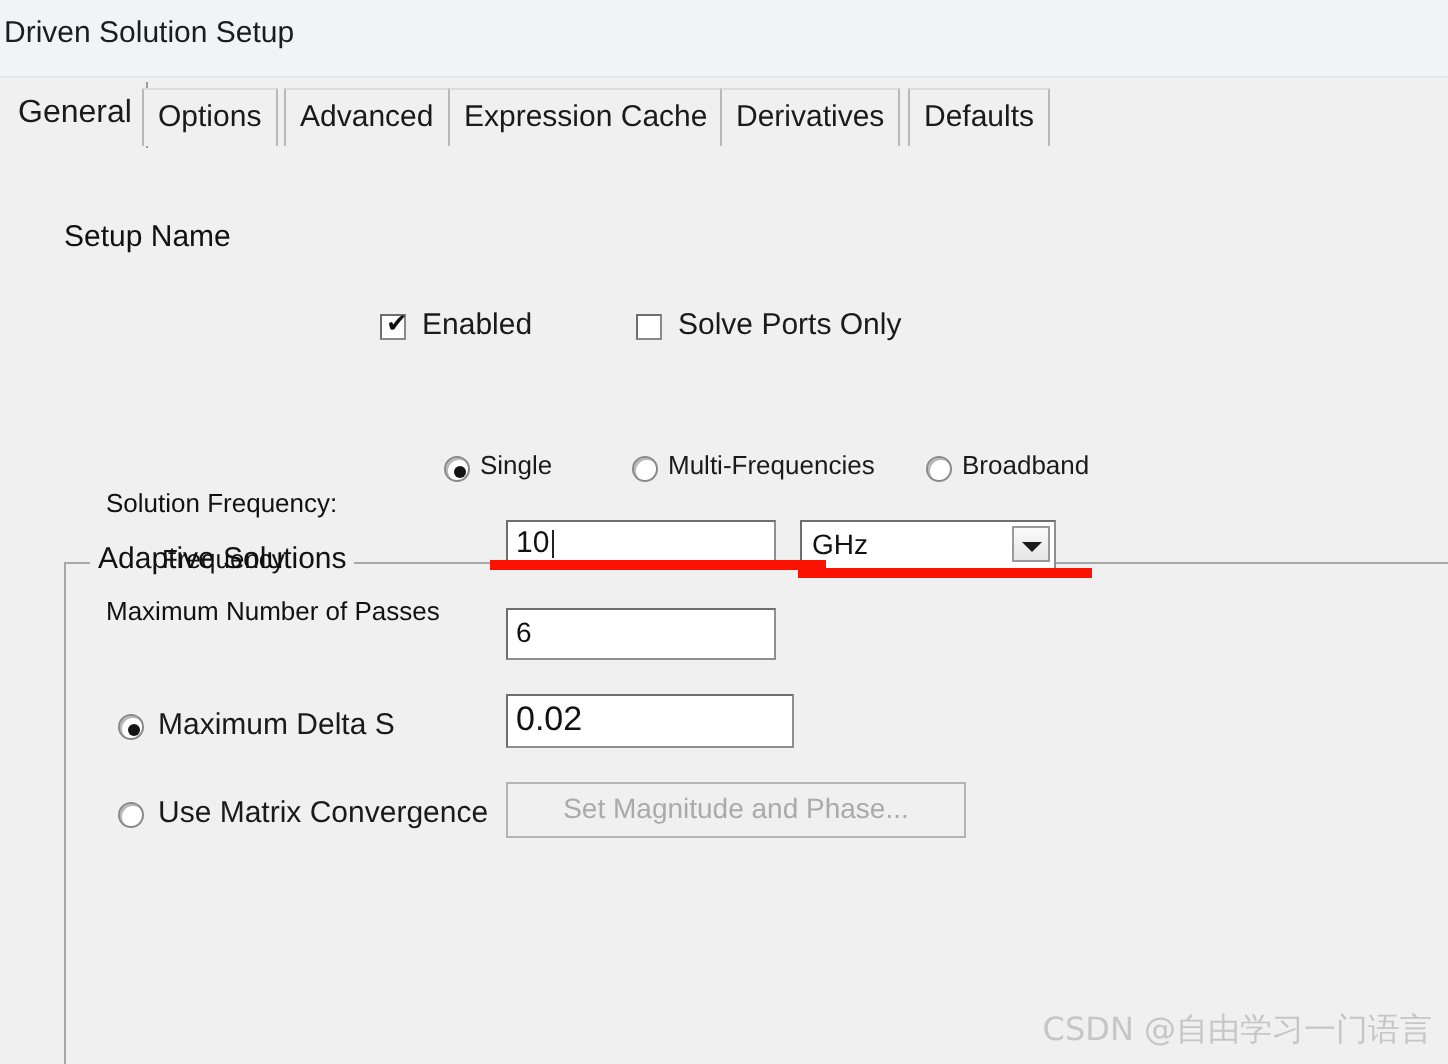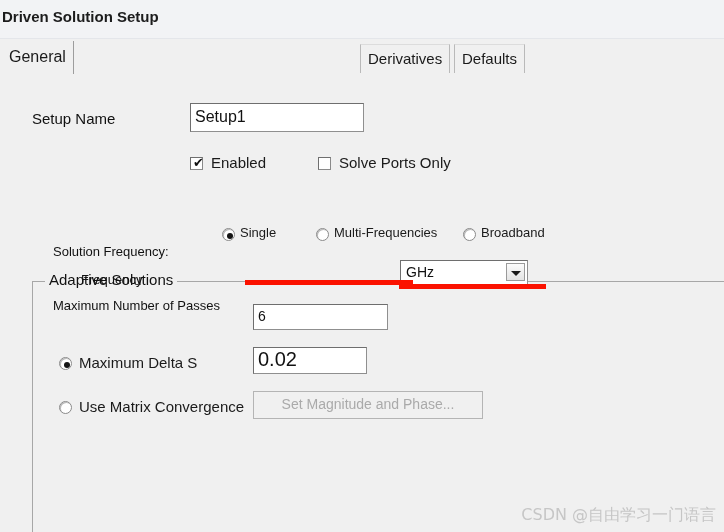--- a/index.html
+++ b/index.html
@@ -22,21 +22,20 @@
     left: 0; top: 0;
     width: 724px; height: 38px;
     background: #f2f3f5;
   }
   .titlebar-text {
     position: absolute;
     left: 2px; top: 8px;
     font-size: 15px;
     color: #1c1c1c;
     white-space: nowrap;
-    font-weight: bold;
   }
   .titlebar-sep {
     position: absolute;
     left: 0; top: 38px;
     width: 724px; height: 1px;
     background: #e4e6ea;
   }
 
   
   .tabstrip {
@@ -262,30 +261,30 @@
 </head>
 <body>
 
 <div class="titlebar">
   <div class="titlebar-text">Driven Solution Setup</div>
 </div>
 <div class="titlebar-sep"></div>
 
 <div class="tabstrip">
   <div class="tab active" style="left:2px;">General</div>
+  <div class="tab" style="left:71px;">Options</div>
+  <div class="tab" style="left:142px;">Advanced</div>
+  <div class="tab" style="left:224px;">Expression Cache</div>
   <div class="tab" style="left:360px;">Derivatives</div>
   <div class="tab" style="left:454px;">Defaults</div>
 </div>
 
 <div class="content">
 
   <div class="lbl" style="left:32px; top:34px;">Setup Name</div>
-  <div class="txt" style="left:190px; top:27px; width:174px; height:29px; font-size:16px; line-height:27px;">
-    <span class="val">Setup1</span>
-  </div>
 
   <div class="chk-wrap" style="left:190px; top:81px;">
     <div class="chk-box">
       <div class="chk-mark">✔</div>
     </div>
     <div class="chk-label">Enabled</div>
   </div>
 
   <div class="chk-wrap" style="left:318px; top:81px;">
     <div class="chk-box"></div>
@@ -308,20 +307,23 @@
     <div class="rad-circle"></div>
     <div class="rad-label">Multi-Frequencies</div>
   </div>
 
   <div class="rad-wrap" style="left:463px; top:152px;">
     <div class="rad-circle"></div>
     <div class="rad-label">Broadband</div>
   </div>
 
   <div class="lbl-sm" style="left:53px; top:196px;padding-left:28px;">Frequency</div>
+  <div class="txt" style="left:253px; top:184px; width:135px; height:25px; font-size:15px; line-height:23px;">
+    <span class="val">10</span><span class="caret"></span>
+  </div>
   <div class="combo" style="left:400px; top:184px; width:128px; height:25px;">
     <div class="combo-val">GHz</div>
     <div class="combo-btn">
       <div class="arrow"></div>
     </div>
   </div>
 
   <div class="annot" style="left:245px; top:204px; width:168px; height:5px;"></div>
   <div class="annot" style="left:399px; top:208px; width:147px; height:5px;"></div>
 
@@ -329,21 +331,21 @@
   <div class="txt" style="left:253px; top:228px; width:135px; height:26px; font-size:14px; line-height:24px;">
     <span class="val">6</span>
   </div>
 
   <div class="rad-wrap" style="left:59px; top:281px;">
     <div class="rad-circle">
       <div class="rad-dot"></div>
     </div>
     <div class="rad-label big">Maximum Delta S</div>
   </div>
-  <div class="txt" style="left:253px; top:271px; width:114px; height:27px; font-size:20px; line-height:25px;">
+  <div class="txt" style="left:253px; top:271px; width:144px; height:27px; font-size:17px; line-height:25px;">
     <span class="val">0.02</span>
   </div>
 
   <div class="rad-wrap" style="left:59px; top:325px;">
     <div class="rad-circle"></div>
     <div class="rad-label big">Use Matrix Convergence</div>
   </div>
   <div class="btn-disabled" style="left:253px; top:315px; width:230px; height:28px;">
     <span>Set Magnitude and Phase...</span>
   </div>

